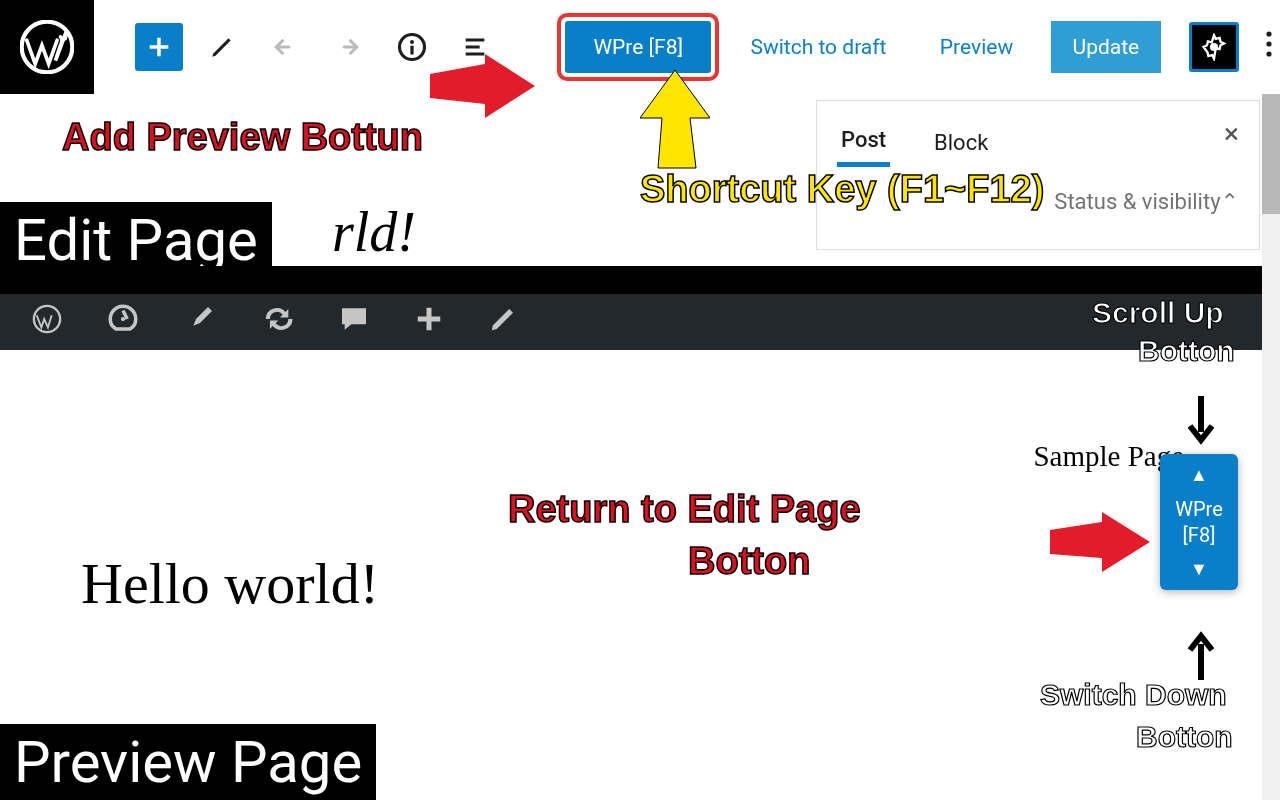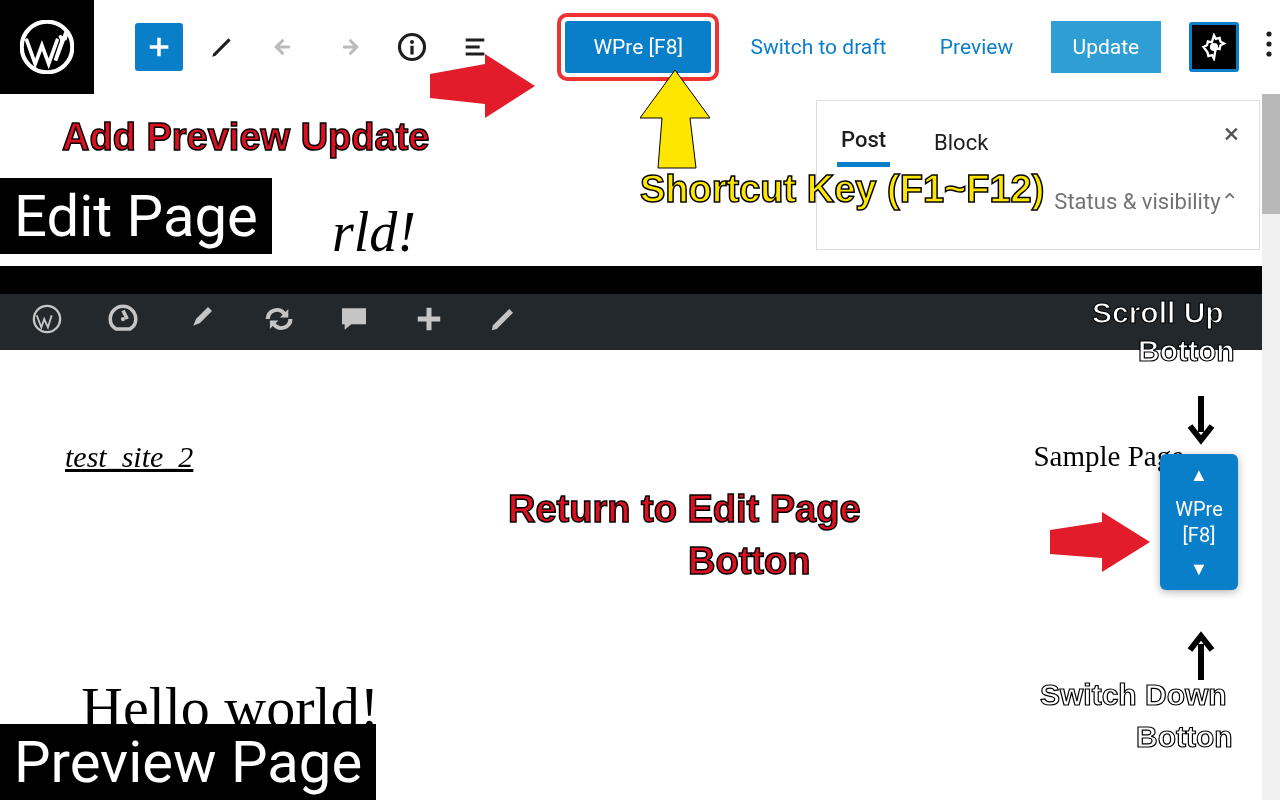--- a/index.html
+++ b/index.html
@@ -25,21 +25,21 @@
 .side-tab { font-size: 22px; padding: 10px 4px; margin-right: 40px; color: #1e1e1e; cursor: pointer; }
 .side-tab.active { border-bottom: 5px solid #0a7fc9; font-weight: 500; }
 .side-close { position: absolute; right: 20px; top: 16px; font-size: 28px; cursor: pointer; color: #555; }
 .side-row { padding: 22px 20px 0; font-size: 22px; color: #737373; display: flex; justify-content: flex-end; }
 
 
 .anno { position: absolute; font-family: "Segoe UI", Verdana, sans-serif; font-weight: 700; white-space: nowrap; }
 .anno.red { color: #da1121; -webkit-text-stroke: 1.5px #000; font-size: 38px; }
 .anno.yellow { color: #ffe600; -webkit-text-stroke: 1.5px #000; font-size: 38px; }
 .anno.white { color: #fff; -webkit-text-stroke: 1.2px #000; font-size: 30px; font-weight: 700; }
-.big-label { position: absolute; background: #000; color: #fff; font-size: 58px; font-weight: 400; padding: 4px 14px; }
+.big-label { position: absolute; background: #000; color: #fff; font-size: 58px; font-weight: 400; padding: 4px 14px; margin-top: 24px; }
 
 
 .arrow-red { position: absolute; }
 .arrow-yellow { position: absolute; }
 
 
 .world-text { position: absolute; font-family: Georgia, serif; font-size: 56px; color: #000; font-style: italic; }
 
 
 .black-bar { position: absolute; left: 0; right: 0; background: #000; }
@@ -144,21 +144,21 @@
 </div>
 
 <svg class="arrow-red" style="top:54px;left:430px" width="110" height="70">
     <polygon points="0,20 55,10 55,0 105,32 55,64 55,50 0,44" fill="#e21c2a"></polygon>
   </svg>
 
 <svg class="arrow-yellow" style="top:70px;left:640px" width="70" height="100">
     <polygon points="35,0 70,48 50,48 56,98 18,98 22,48 0,48" fill="#ffe600" stroke="#000" stroke-width="1"></polygon>
   </svg>
 
-<div class="anno red" style="top:116px;left:62px">Add Preview Update</div>
+<div class="anno red" style="top:116px;left:62px">Add Preview Bottun</div>
 <div class="anno yellow" style="top:168px;left:640px">Shortcut Key (F1~F12)</div>
 
 <div class="world-text" style="top:200px;left:332px">rld!</div>
 
 <div class="big-label" style="top:178px;left:0">Edit Page</div>
 
 <div class="black-bar" style="top:266px;height:28px"></div>
 
 <div class="admin-bar" style="top:294px">
   <div class="icon"><svg width="30" height="30" viewBox="0 0 32 32">
@@ -180,21 +180,20 @@
       </svg></div>
   <div class="icon"><svg width="30" height="30" viewBox="0 0 24 24">
         <path d="M12 3v18M3 12h18" stroke="#c5c5c5" stroke-width="4"></path>
       </svg></div>
   <div class="icon"><svg width="30" height="30" viewBox="0 0 24 24">
         <path d="M3 21l4-1L20 7l-3-3L4 17z" fill="#c5c5c5"></path>
       </svg></div>
 </div>
 
 <div class="preview-area" style="top:350px;bottom:0">
-  <div class="site-title" style="margin-top:90px">test_site_2</div>
   <div class="sample-link" style="top:90px;right:96px">Sample Page</div>
   <div class="hello-title" style="margin-top:200px">Hello world!</div>
 </div>
 
 <div class="anno red" style="top:488px;left:508px;text-align:center">
   <span>Return to Edit Page</span>
 </div>
 <div class="anno red" style="top:540px;left:688px">Botton</div>
 
 <svg class="arrow-red" style="top:512px;left:1050px" width="104" height="64">

